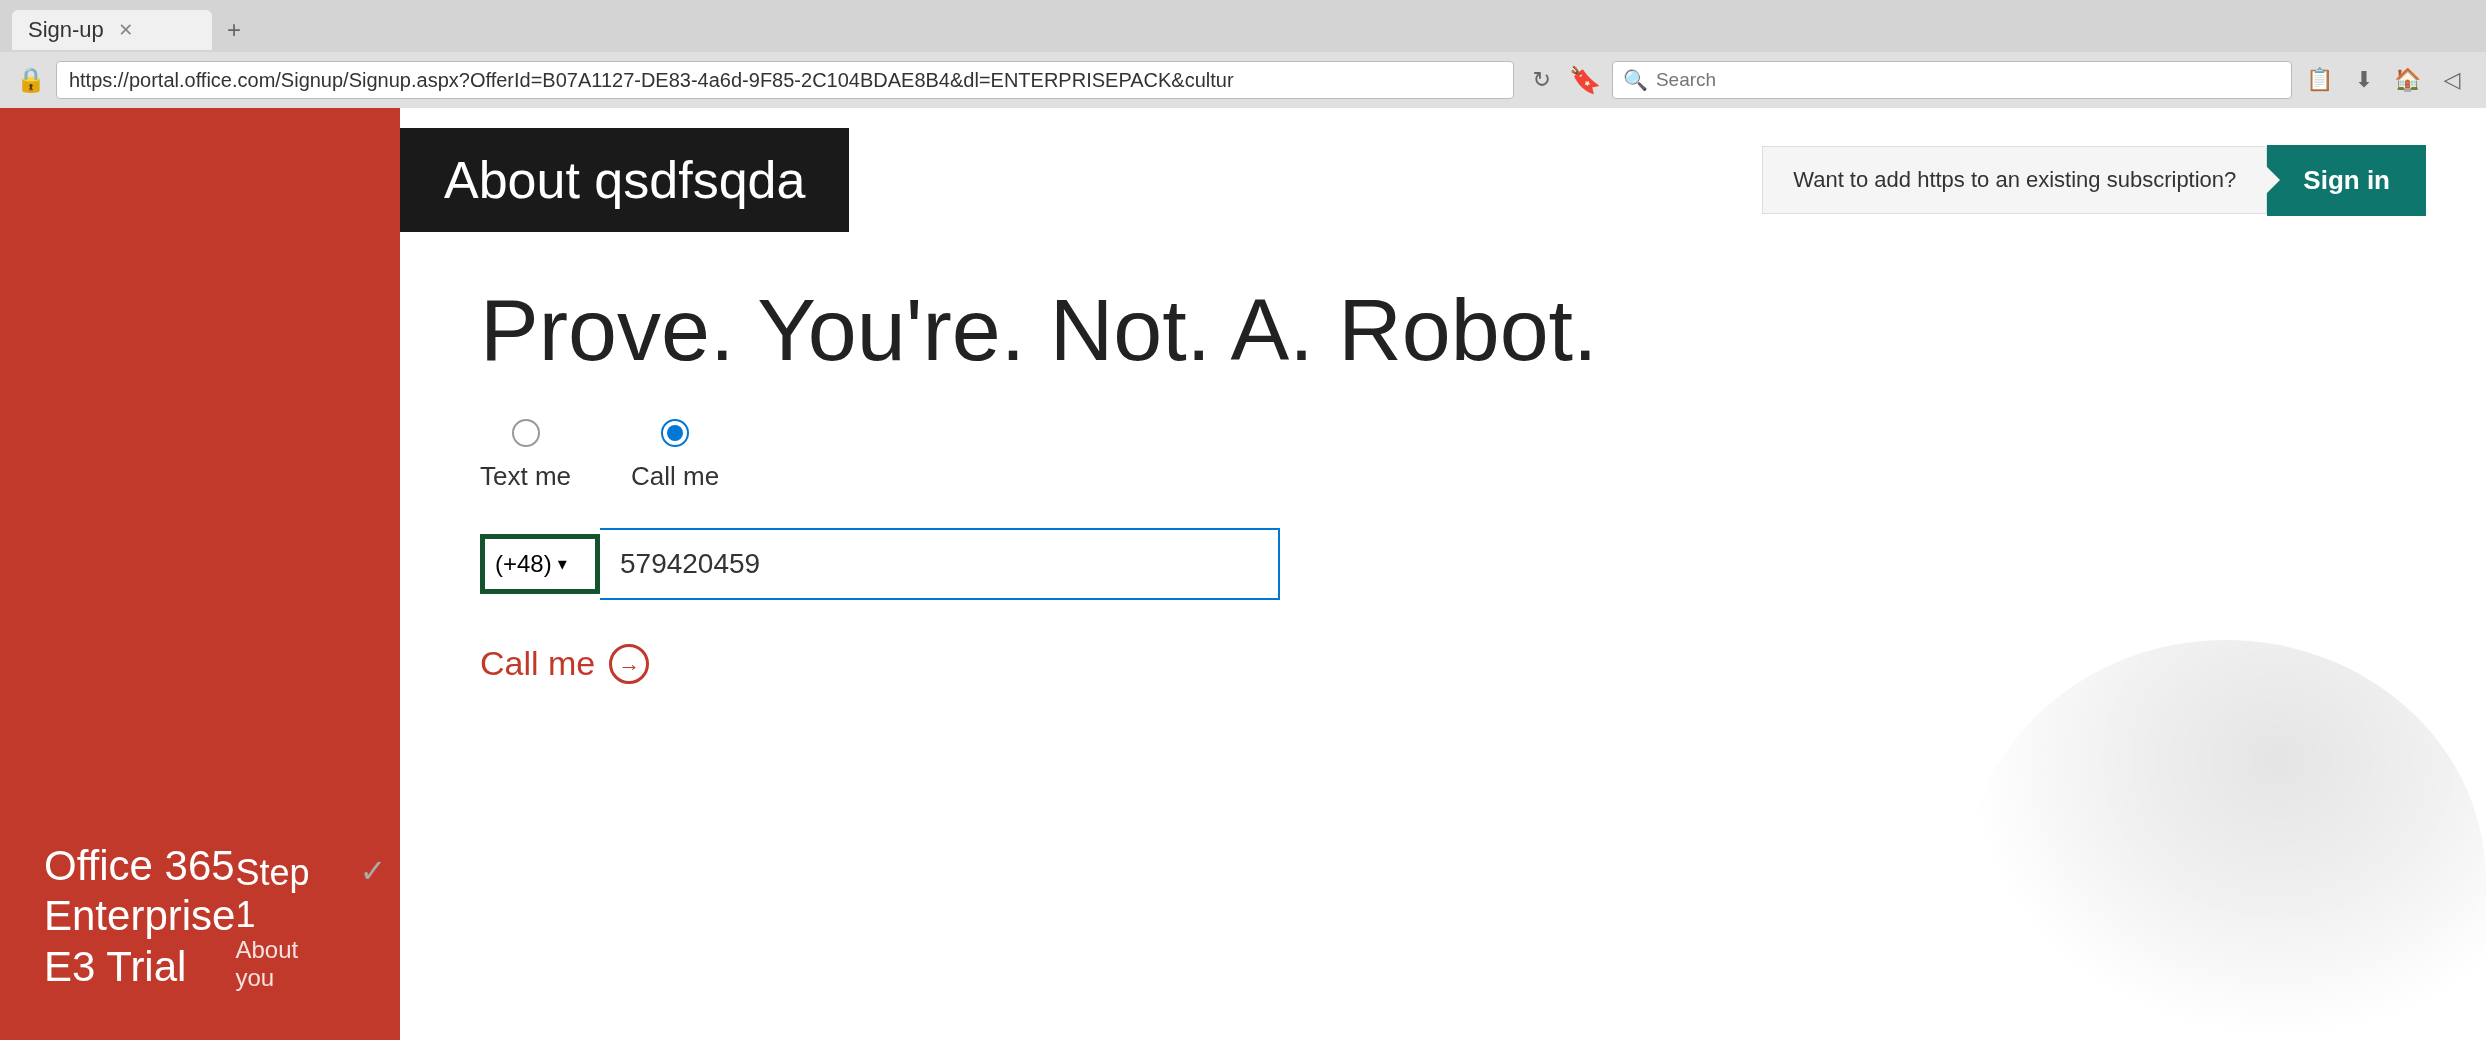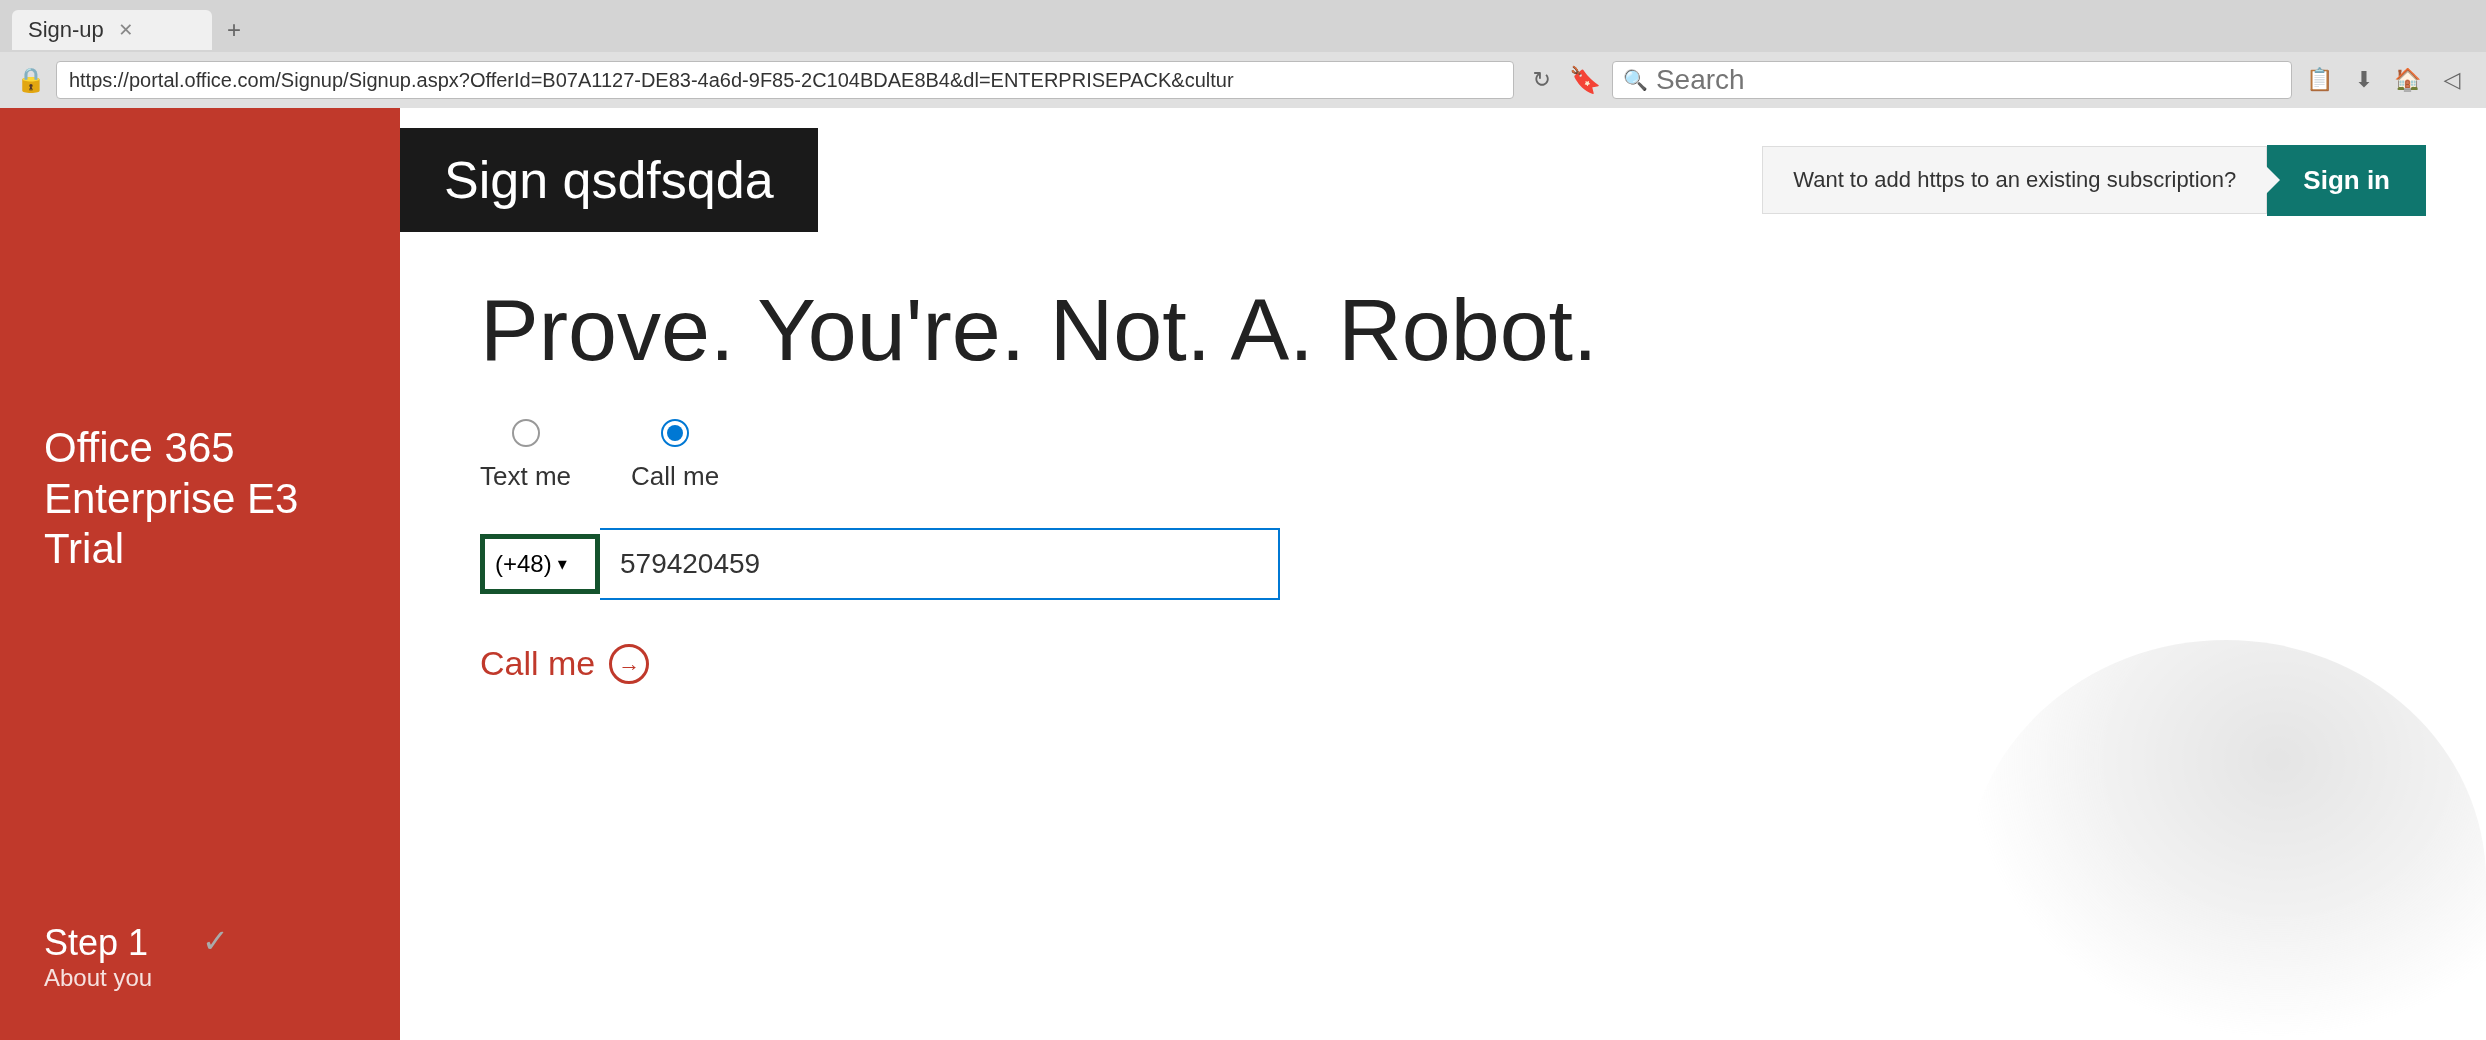--- a/index.html
+++ b/index.html
@@ -91,21 +91,21 @@
       border-radius: 4px;
       height: 38px;
       padding: 0 10px;
       width: 680px;
       gap: 8px;
     }
     .search-icon { color: #888; font-size: 20px; }
     .search-input {
       border: none;
       outline: none;
-      font-size: 28px;
+      font-size: 19px;
       color: #0f766e;
       width: 100%;
       background: transparent;
     }
     .toolbar-icons {
       display: flex;
       gap: 8px;
       align-items: center;
     }
     .toolbar-icon {
@@ -127,23 +127,21 @@
       background: white;
     }
 
     
     .sidebar {
       width: 400px;
       background: #c0392b;
       flex-shrink: 0;
       padding: 48px 44px;
       display: flex;
-      flex-direction: column;
       justify-content: space-between;
-      gap: 15px;
     }
     .sidebar-title {
       color: white;
       font-size: 42px;
       font-weight: 300;
       line-height: 1.2;
       margin-top: 120px;
     }
     .sidebar-bottom {
       margin-top: auto;
@@ -396,21 +394,21 @@
           <span style="color:#aaa; font-size:32px;">✓</span>
         </div>
       </div>
     </div>
   </div>
 
   <div class="main-content">
 
     <div class="header-area">
       <div class="hello-banner">
-        <span>Sign qsdfsqda</span>
+        <span>About qsdfsqda</span>
       </div>
       <div class="sign-in-area">
         <div class="existing-sub-text">Want to add https to an existing subscription?</div>
         <button class="sign-in-btn">Sign in</button>
       </div>
     </div>
 
     <div class="robot-section">
       <div class="robot-title">Prove. You're. Not. A. Robot.</div>
 

